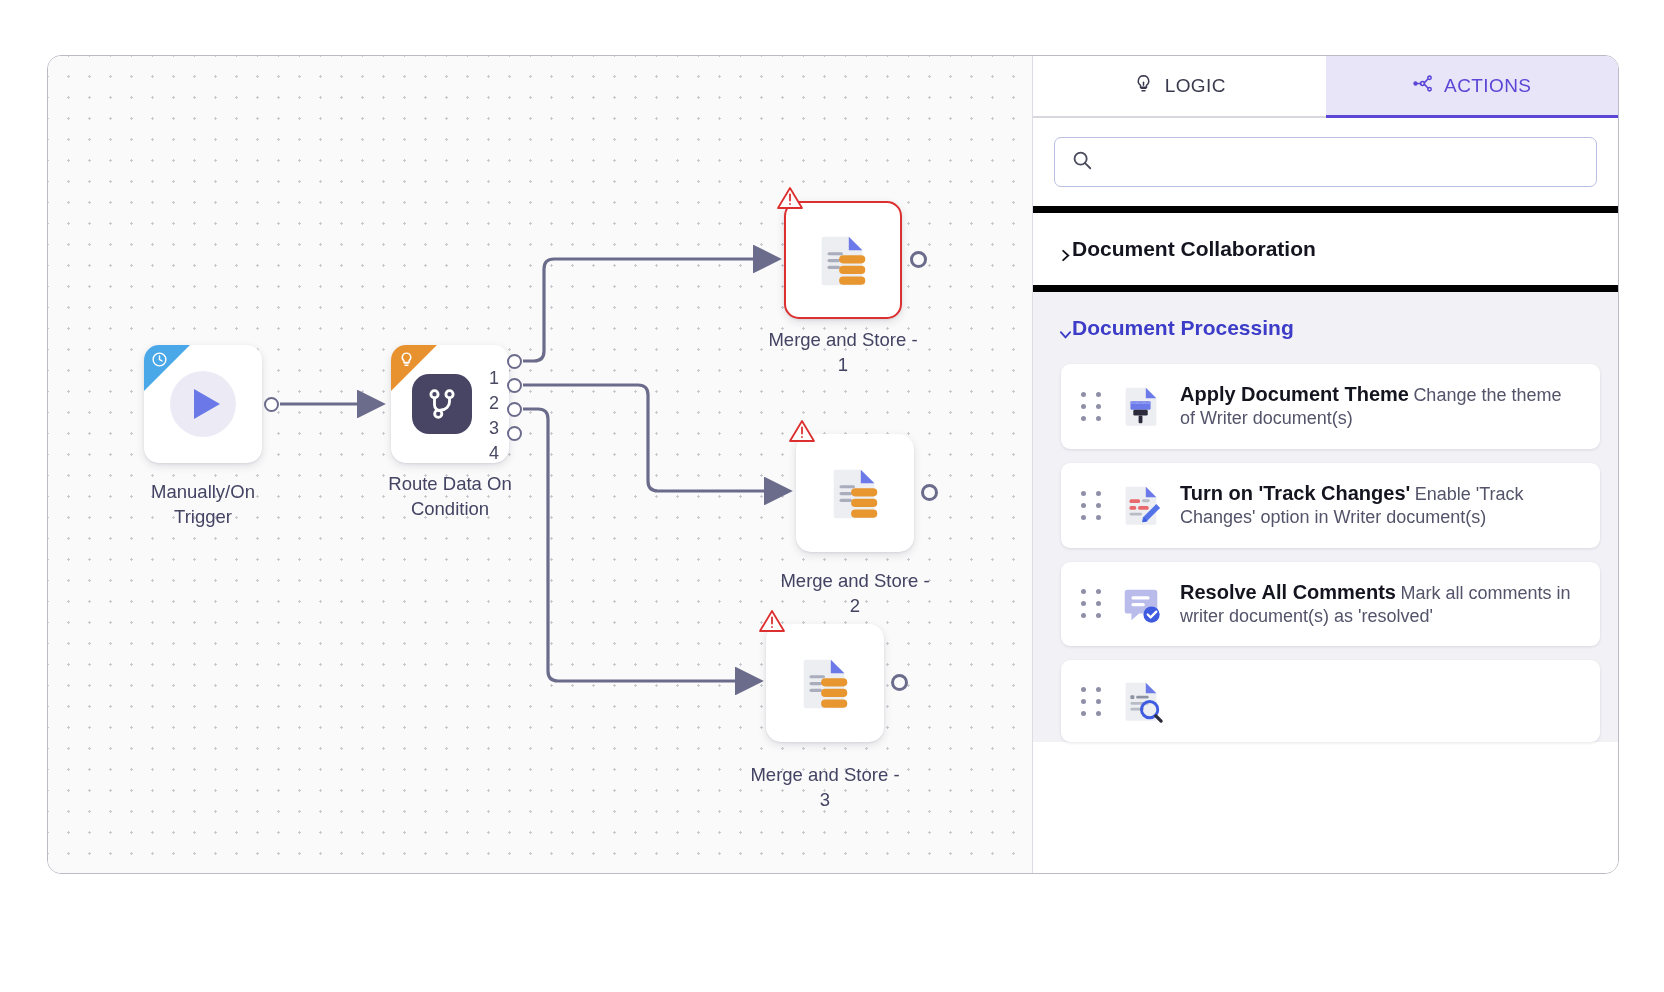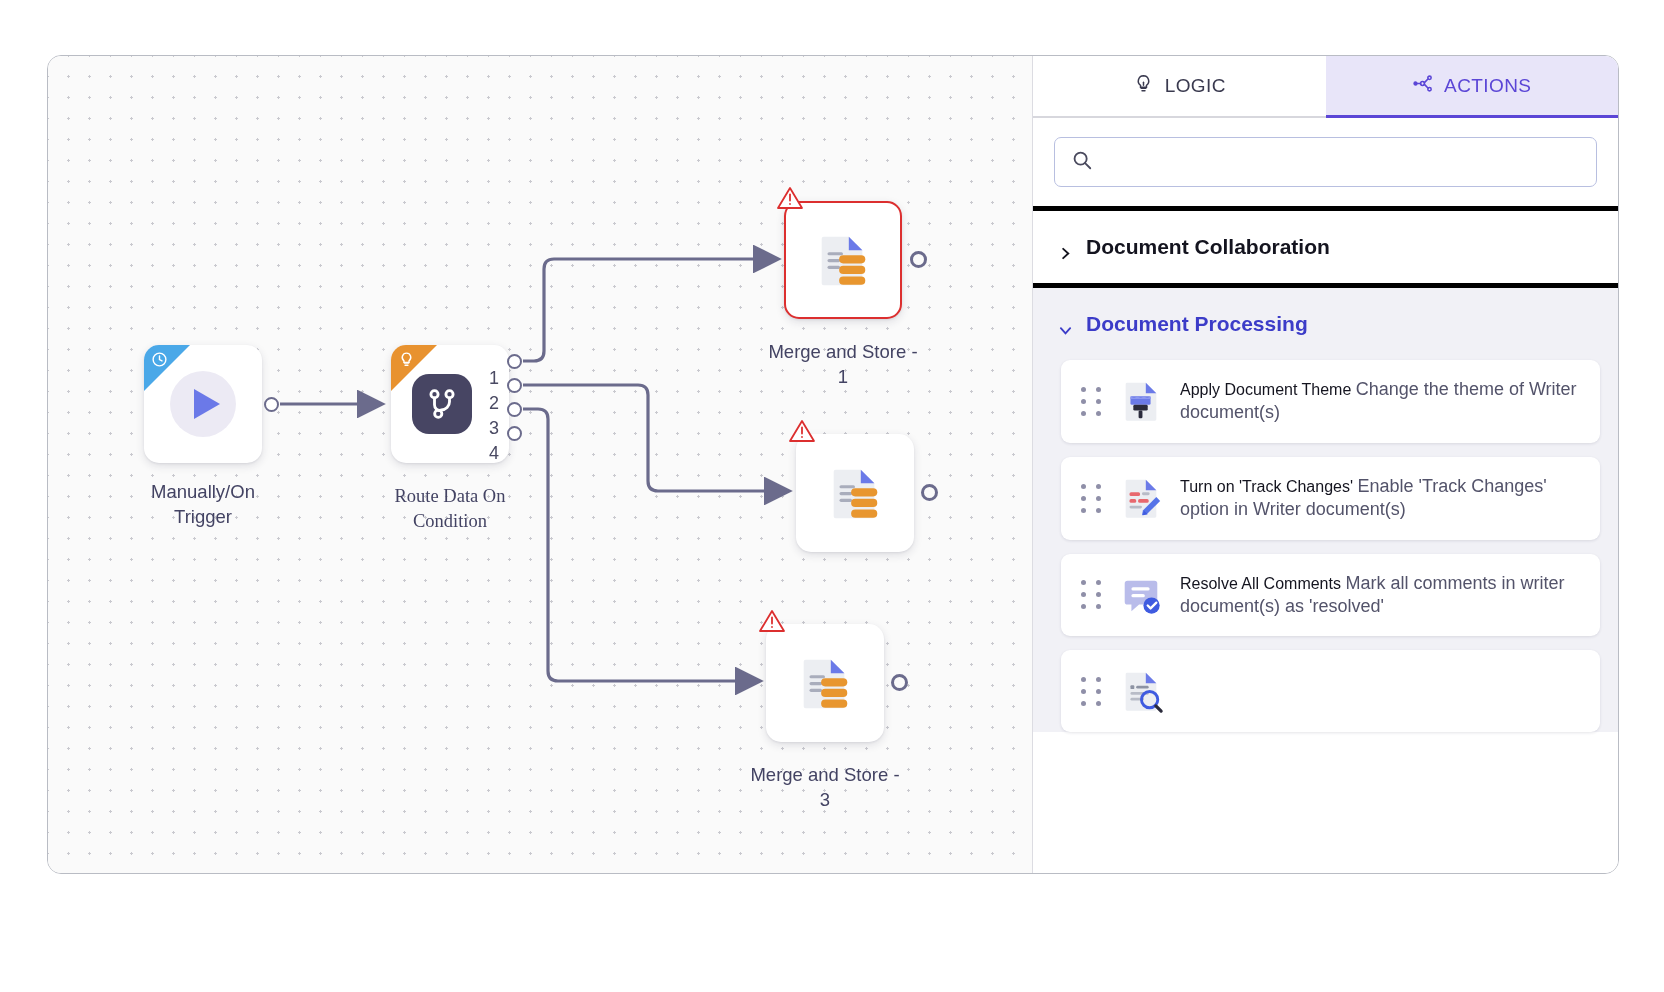--- a/index.html
+++ b/index.html
@@ -204,26 +204,25 @@
     font-family: "Liberation Sans", sans-serif;
     flex: 1;
     background: transparent;
   }
   .search-box input::placeholder { color: #6b6b7b; }
 
   .cat-list { flex: 1; overflow: hidden; }
 
   .cat-header {
     display: flex; align-items: center;
-    gap: 14px;
     padding: 24px 0 24px 26px;
     font-size: 21px;
     font-weight: bold;
     cursor: pointer;
-    border-top: 5px solid #000000;
+    border-top: 7px solid #000000;
   }
   .cat-header.collapsed { color: #14141f; background: #ffffff; }
   .cat-header.expanded  { color: #3c3cc8; background: #f1f1f6; }
 
   .chev { width: 13px; height: 13px; flex: 0 0 13px; }
 
   .cards { background: #f1f1f6; padding: 0 18px 0 28px; }
 
   .card {
     background: #ffffff;
@@ -234,21 +233,21 @@
     gap: 16px;
     padding: 18px 20px;
     margin-bottom: 14px;
     cursor: grab;
   }
   .grip { display: grid; grid-template-columns: 6px 6px; gap: 7px 9px; flex: 0 0 auto; }
   .grip i { width: 5px; height: 5px; border-radius: 50%; background: #8f8fa8; display: block; }
 
   .card-icon { width: 46px; height: 46px; flex: 0 0 46px; }
   .card-text { flex: 1; min-width: 0; }
-  .card-title { font-size: 16px; font-weight: normal; color: #14141f; line-height: 1.25; }
+  .card-title { font-size: 20px; font-weight: bold; color: #14141f; line-height: 1.25; }
   .card-desc  { font-size: 18px; color: #53536a; line-height: 1.3; margin-top: 4px; }
 </style>
 </head>
 <body>
 
 <div id="app-window">
   <div id="builder-shell">
 
     <div id="canvas">
 
@@ -304,21 +303,21 @@
           <span>1</span>
           <span>2</span>
           <span>3</span>
           <span>4</span>
         </div>
       </div>
       <div class="port" style="left:459px; top:298px;"></div>
       <div class="port" style="left:459px; top:322px;"></div>
       <div class="port" style="left:459px; top:346px;"></div>
       <div class="port" style="left:459px; top:370px;"></div>
-      <div class="node-label" style="left:322px; top:428px;font-family:Liberation Serif, serif;">Route Data On Condition</div>
+      <div class="node-label" style="left:322px; top:416px;">Route Data On Condition</div>
 
       <div class="node error" style="left:736px; top:145px;">
         <svg viewBox="0 0 64 64" width="62" height="62">
           <path d="M10 8 h28 l14 14 v34 a2 2 0 0 1 -2 2 H12 a2 2 0 0 1 -2 -2 V10 a2 2 0 0 1 2 -2 z" fill="#eceef2"></path>
           <path d="M38 8 l14 14 h-14 z" fill="#6b7ae8"></path>
           <rect x="16" y="24" width="16" height="3.2" rx="1.6" fill="#a9adbc"></rect>
           <rect x="16" y="31" width="13" height="3.2" rx="1.6" fill="#a9adbc"></rect>
           <rect x="16" y="38" width="13" height="3.2" rx="1.6" fill="#a9adbc"></rect>
           <rect x="28" y="27" width="27" height="8.5" rx="4.2" fill="#e8962f"></rect>
           <rect x="28" y="38" width="27" height="8.5" rx="4.2" fill="#e8962f"></rect>
@@ -326,21 +325,21 @@
         </svg>
       </div>
       <span class="warn-badge" style="left:728px; top:129px;">
         <svg viewBox="0 0 28 26" width="28" height="26" fill="#ffffff" stroke="#dc2f2f" stroke-width="1.8">
           <path d="M14 3 L26 23 H2 Z" stroke-linejoin="round"></path>
           <path d="M14 9.5 v6" stroke-linecap="round"></path>
           <circle cx="14" cy="19" r="0.9" fill="#dc2f2f" stroke="none"></circle>
         </svg>
       </span>
       <div class="port-out" style="left:862px; top:195px;"></div>
-      <div class="node-label" style="left:715px; top:284px;text-align:center;">Merge and Store - 1</div>
+      <div class="node-label" style="left:715px; top:272px;text-align:center;">Merge and Store - 1</div>
 
       <div class="node" style="left:748px; top:378px;">
         <svg viewBox="0 0 64 64" width="62" height="62">
           <path d="M10 8 h28 l14 14 v34 a2 2 0 0 1 -2 2 H12 a2 2 0 0 1 -2 -2 V10 a2 2 0 0 1 2 -2 z" fill="#eceef2"></path>
           <path d="M38 8 l14 14 h-14 z" fill="#6b7ae8"></path>
           <rect x="16" y="24" width="16" height="3.2" rx="1.6" fill="#a9adbc"></rect>
           <rect x="16" y="31" width="13" height="3.2" rx="1.6" fill="#a9adbc"></rect>
           <rect x="16" y="38" width="13" height="3.2" rx="1.6" fill="#a9adbc"></rect>
           <rect x="28" y="27" width="27" height="8.5" rx="4.2" fill="#e8962f"></rect>
           <rect x="28" y="38" width="27" height="8.5" rx="4.2" fill="#e8962f"></rect>
@@ -348,20 +347,21 @@
         </svg>
       </div>
       <span class="warn-badge" style="left:740px; top:362px;">
         <svg viewBox="0 0 28 26" width="28" height="26" fill="#ffffff" stroke="#dc2f2f" stroke-width="1.8">
           <path d="M14 3 L26 23 H2 Z" stroke-linejoin="round"></path>
           <path d="M14 9.5 v6" stroke-linecap="round"></path>
           <circle cx="14" cy="19" r="0.9" fill="#dc2f2f" stroke="none"></circle>
         </svg>
       </span>
       <div class="port-out" style="left:873px; top:428px;"></div>
+      <div class="node-label" style="left:727px; top:513px;">Merge and Store - 2</div>
 
       <div class="node" style="left:718px; top:568px;">
         <svg viewBox="0 0 64 64" width="62" height="62">
           <path d="M10 8 h28 l14 14 v34 a2 2 0 0 1 -2 2 H12 a2 2 0 0 1 -2 -2 V10 a2 2 0 0 1 2 -2 z" fill="#eceef2"></path>
           <path d="M38 8 l14 14 h-14 z" fill="#6b7ae8"></path>
           <rect x="16" y="24" width="16" height="3.2" rx="1.6" fill="#a9adbc"></rect>
           <rect x="16" y="31" width="13" height="3.2" rx="1.6" fill="#a9adbc"></rect>
           <rect x="16" y="38" width="13" height="3.2" rx="1.6" fill="#a9adbc"></rect>
           <rect x="28" y="27" width="27" height="8.5" rx="4.2" fill="#e8962f"></rect>
           <rect x="28" y="38" width="27" height="8.5" rx="4.2" fill="#e8962f"></rect>

